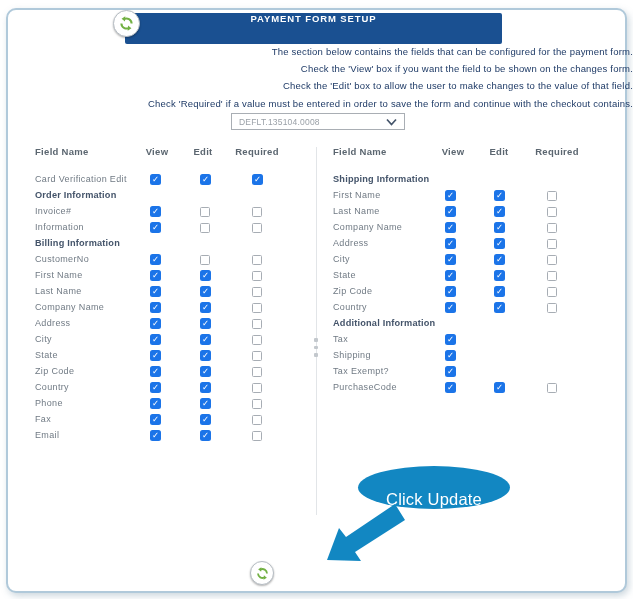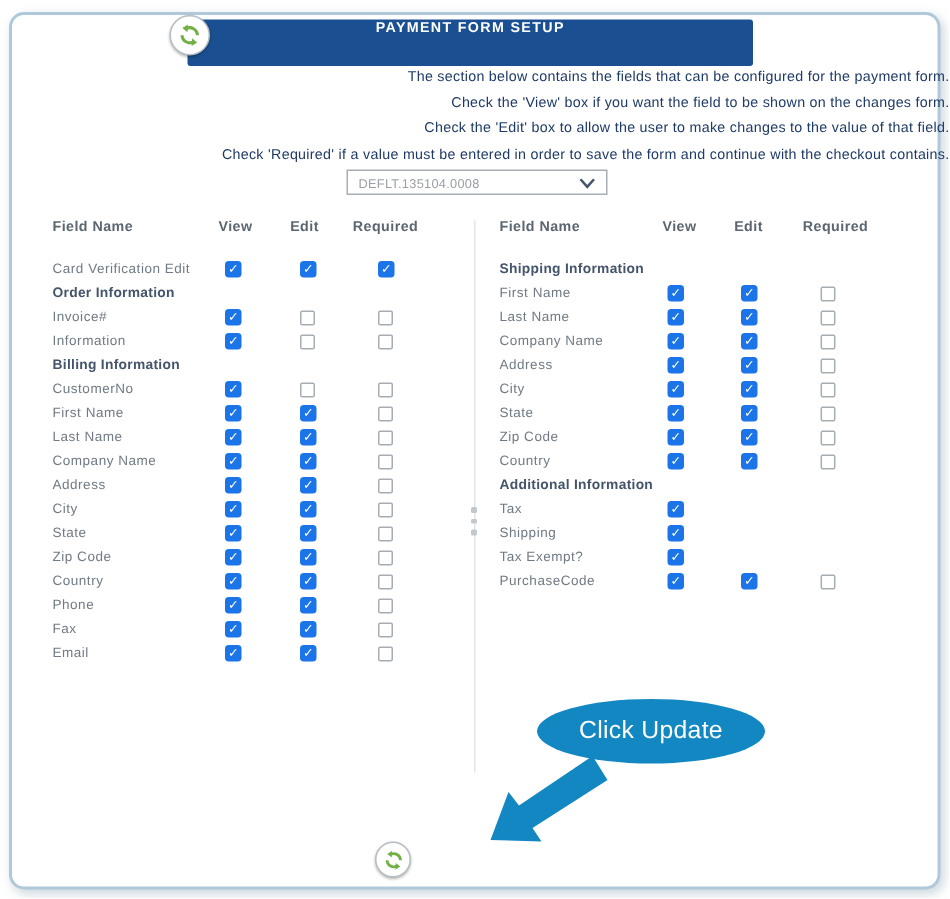--- a/index.html
+++ b/index.html
@@ -49,21 +49,21 @@
   .cb.off { width:10px; height:10px; background:#fff; border:1px solid #a7adb4;
             border-radius:1.5px; margin-top:1px; }
 
   .vdivider { position:absolute; left:316px; top:147px; width:1px; height:368px; background:#e2e5e8; }
   .drag-dots { position:absolute; left:312px; top:338px; width:8px; cursor:col-resize; }
   .drag-dots i { display:block; width:3.5px; height:3.5px; margin:0 auto 4px auto;
                  background:#c3c8cd; border-radius:1px; }
 
   .callout { position:absolute; left:358px; top:466px; width:152px; height:43px;
              background:var(--callout,#1287c2); border-radius:50%;
-             display:flex; align-items:center; justify-content:center; }
+             display:flex; align-items:flex-end; justify-content:center; }
   .callout span { color:#fff; font-size:16.5px; letter-spacing:.2px; }
 
   .arrow-svg { position:absolute; left:0; top:0; pointer-events:none; }
   .arrow-svg polygon { fill:var(--callout,#1287c2); }
 
   .update-btn { position:absolute; left:265px; top:564px; width:108px; height:19px;
              background:var(--btn,#16418c); border-radius:2px; border:none; cursor:pointer;
              display:flex; align-items:center; justify-content:center; }
   .update-btn span { color:#fff; font-size:8.5px; font-weight:700; letter-spacing:1.6px; }
 </style>

